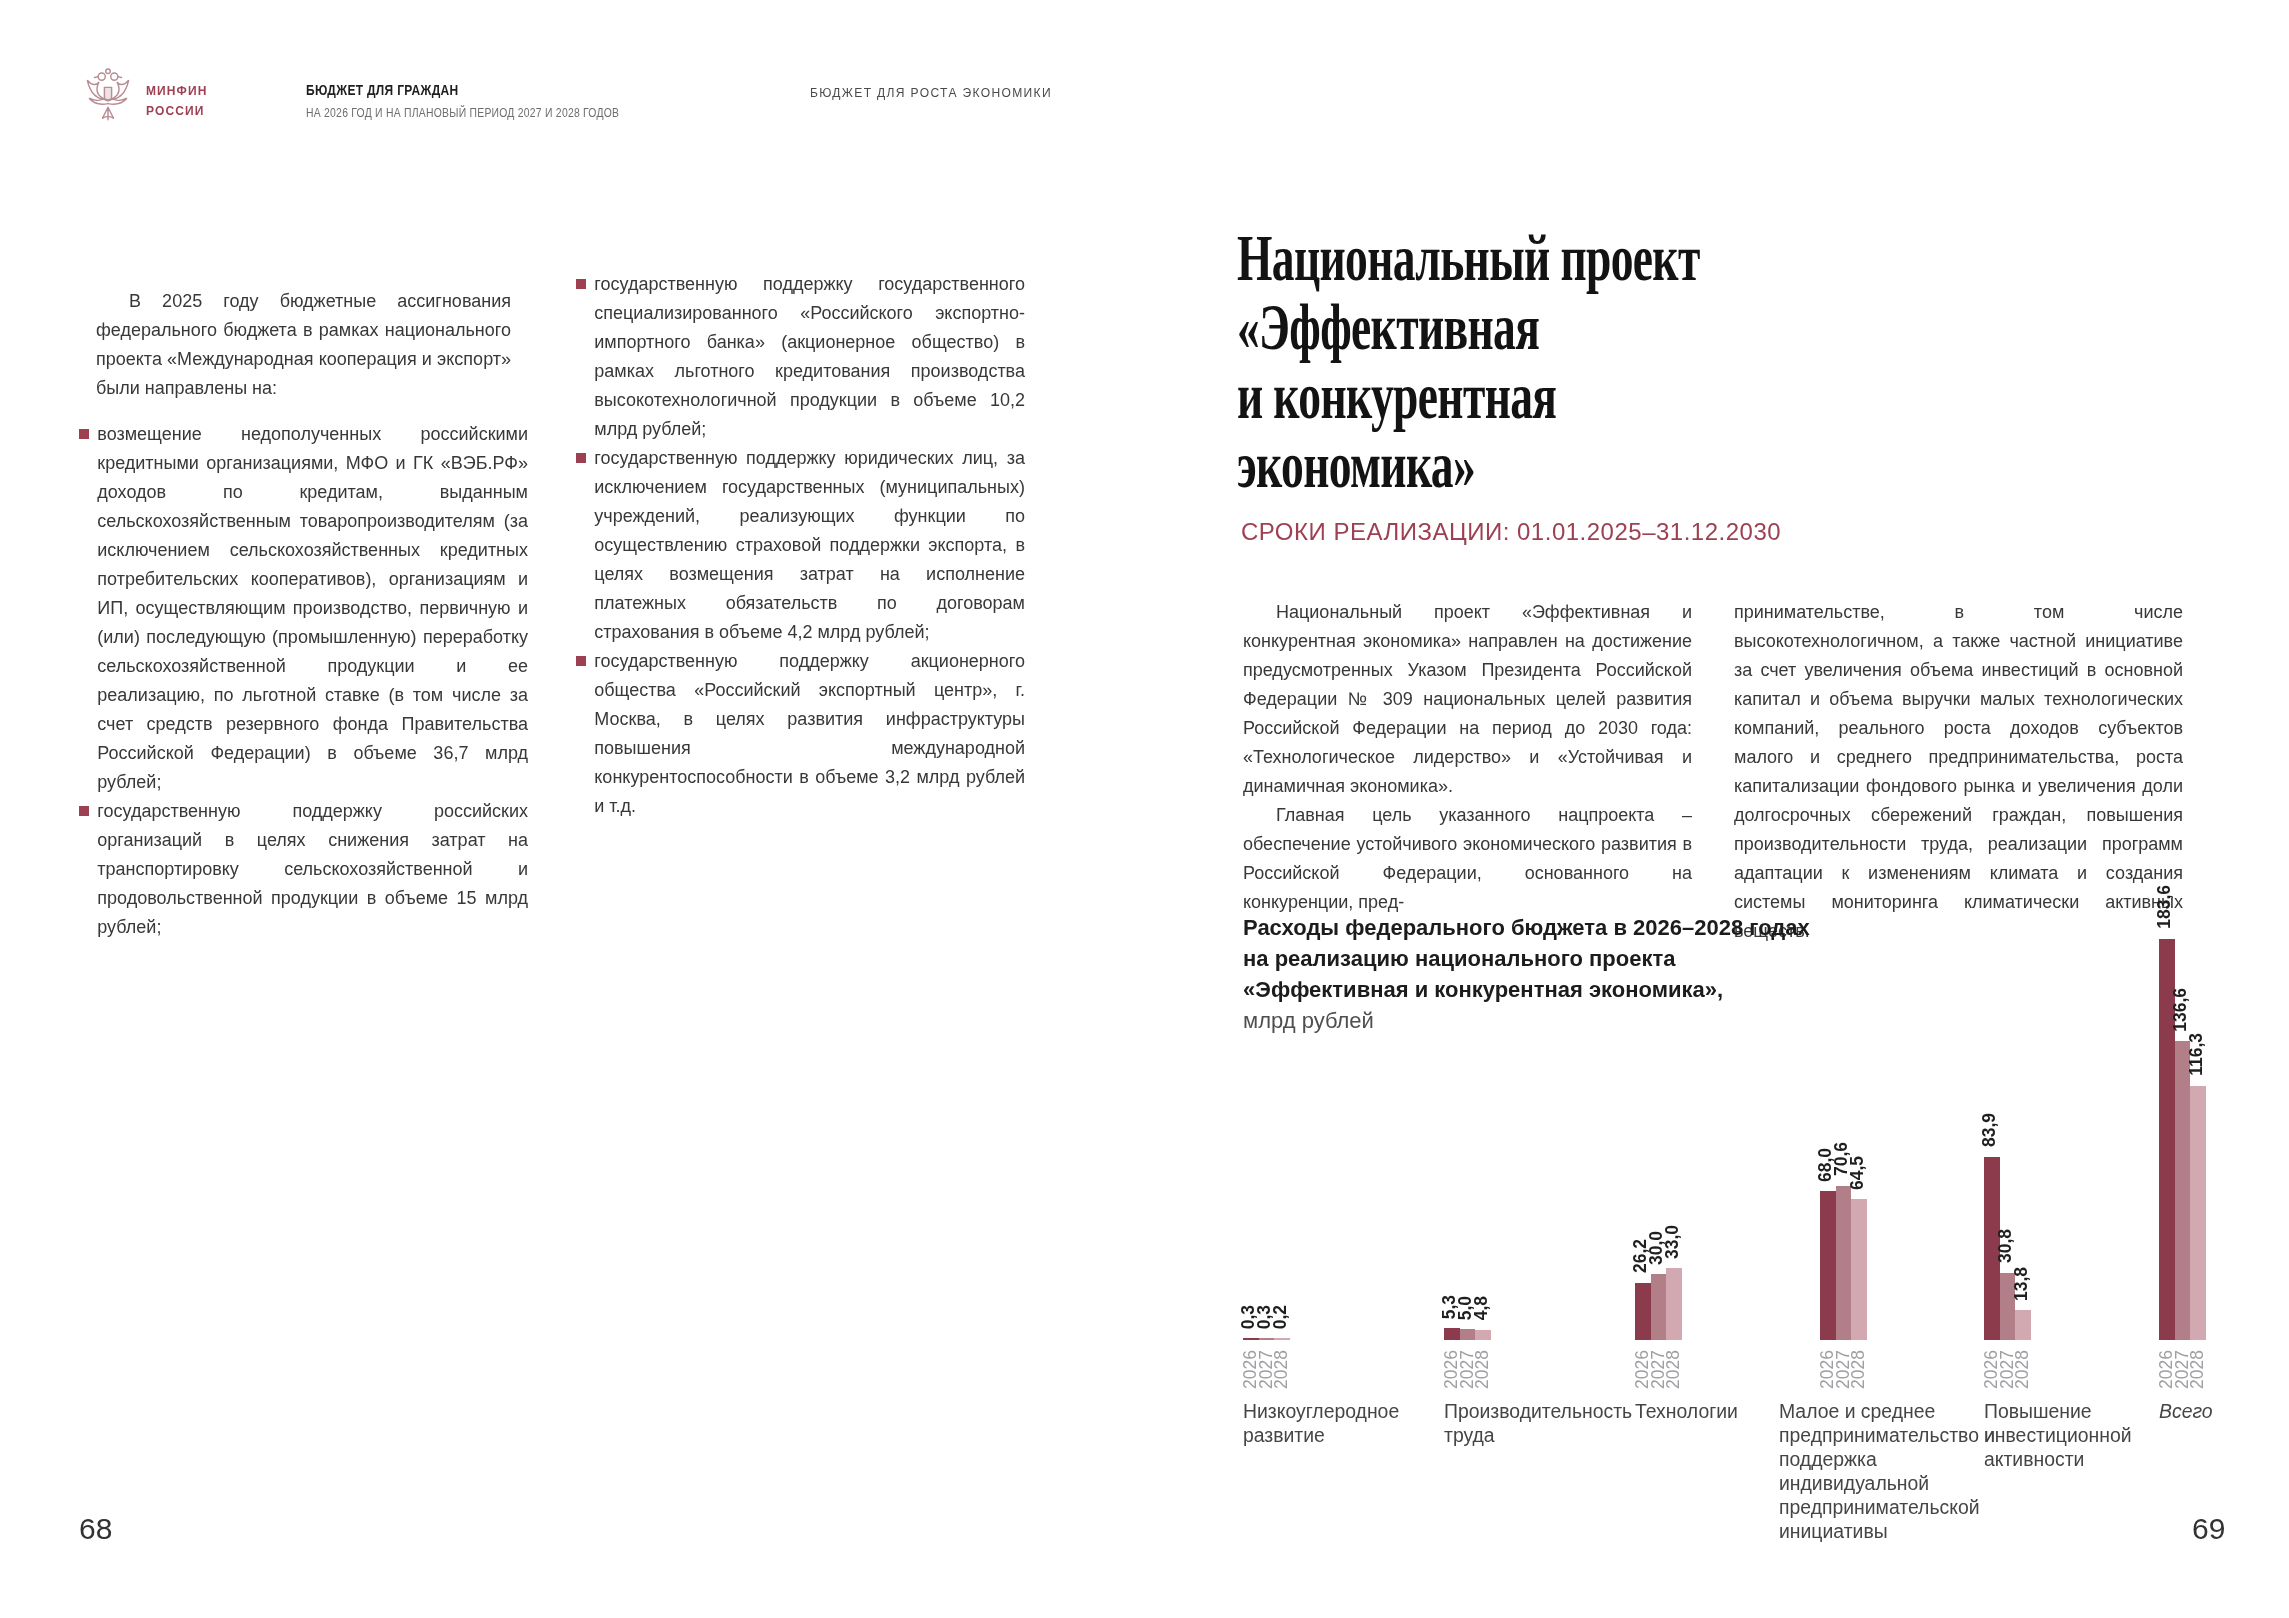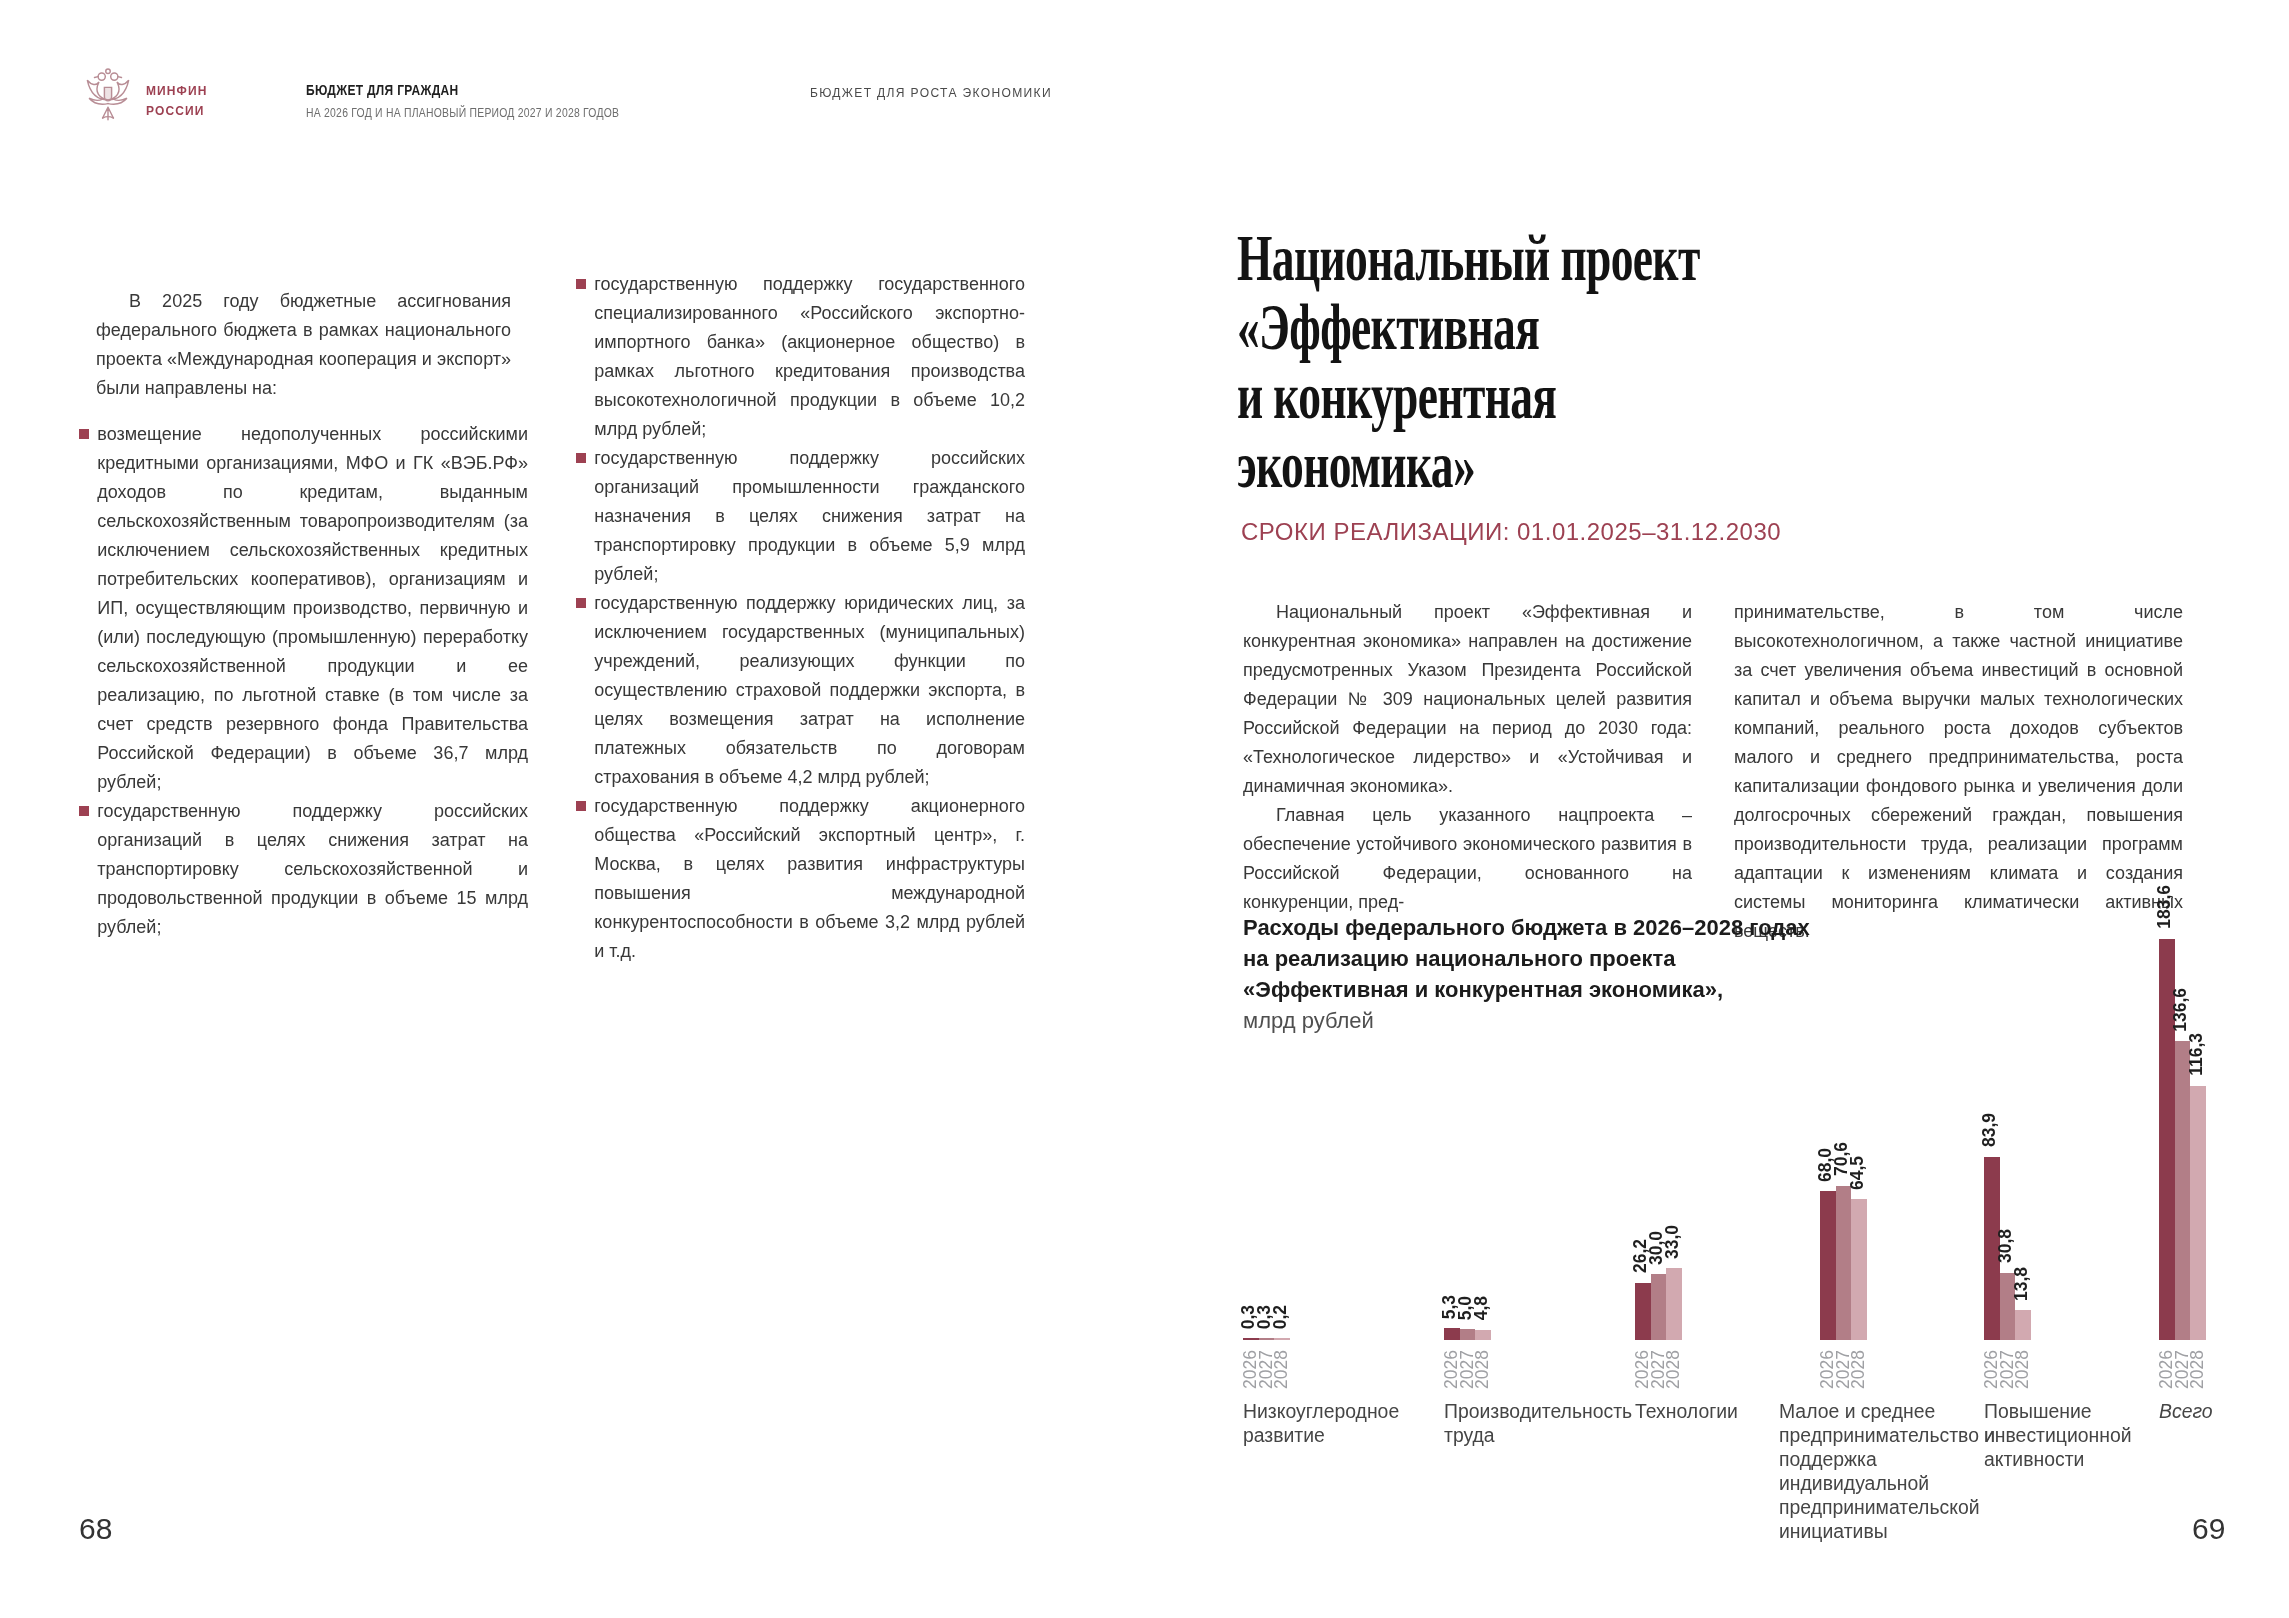--- a/index.html
+++ b/index.html
@@ -104,24 +104,20 @@
       </div>
   </div>
   <div class="col">
     <div>
         <div class="bullet">
           <span class="sq"></span>
           <span class="btxt">государственную поддержку государственного специализированного «Российского экспортно-импортного банка» (акционерное общество) в рамках льготного кредитования производства высокотехнологичной продукции в объеме 10,2 млрд рублей;</span>
         </div>
         <div class="bullet">
           <span class="sq"></span>
-          <span class="btxt">государственную поддержку российских организаций промышленности гражданского назначения в целях снижения затрат на транспортировку продукции в объеме 5,9 млрд рублей;</span>
-        </div>
-        <div class="bullet">
-          <span class="sq"></span>
           <span class="btxt">государственную поддержку юридических лиц, за исключением государственных (муниципальных) учреждений, реализующих функции по осуществлению страховой поддержки экспорта, в целях возмещения затрат на исполнение платежных обязательств по договорам страхования в объеме 4,2 млрд рублей;</span>
         </div>
         <div class="bullet">
           <span class="sq"></span>
           <span class="btxt">государственную поддержку акционерного общества «Российский экспортный центр», г. Москва, в целях развития инфраструктуры повышения международной конкурентоспособности в объеме 3,2 млрд рублей и т.д.</span>
         </div>
       </div>
   </div>
 </div>
 

